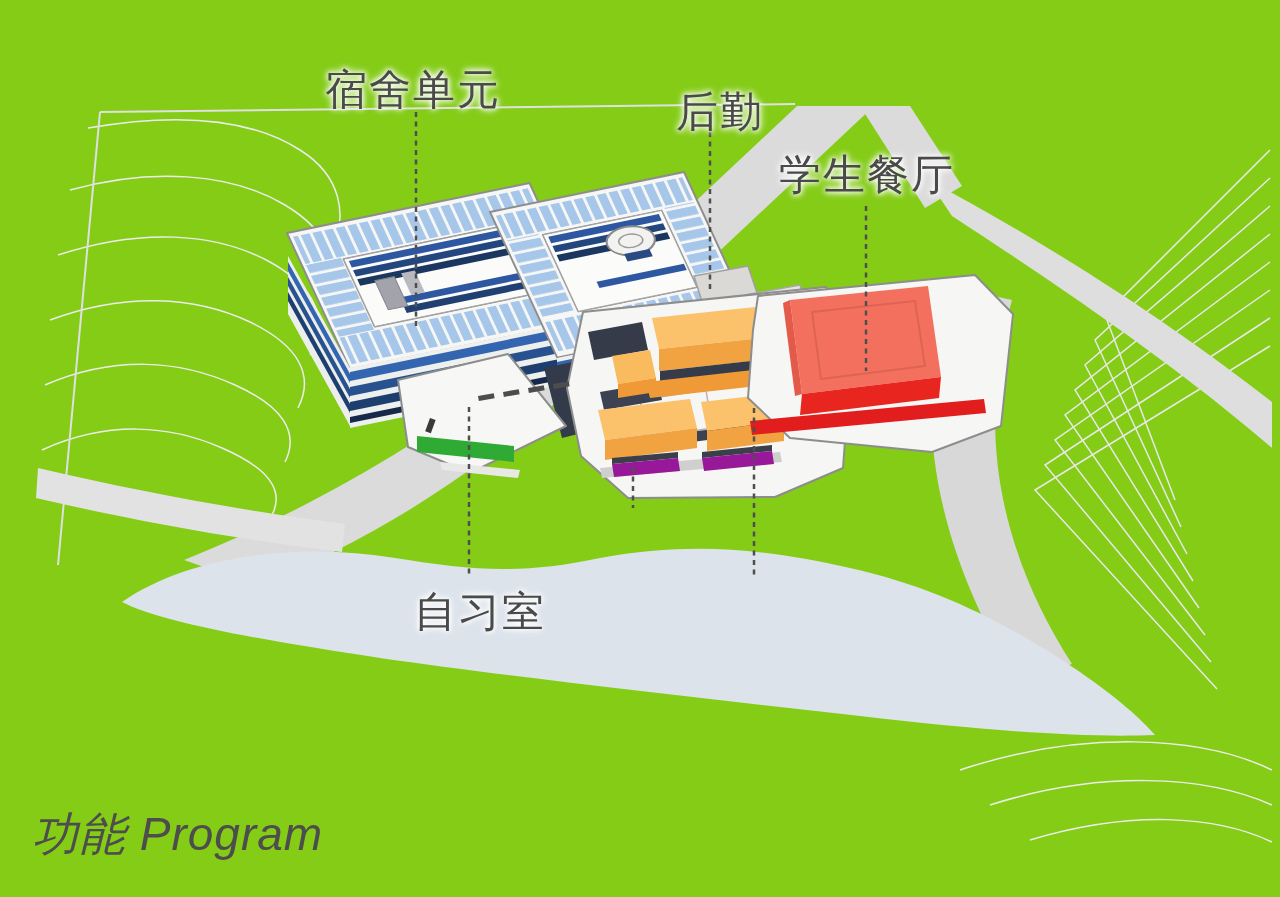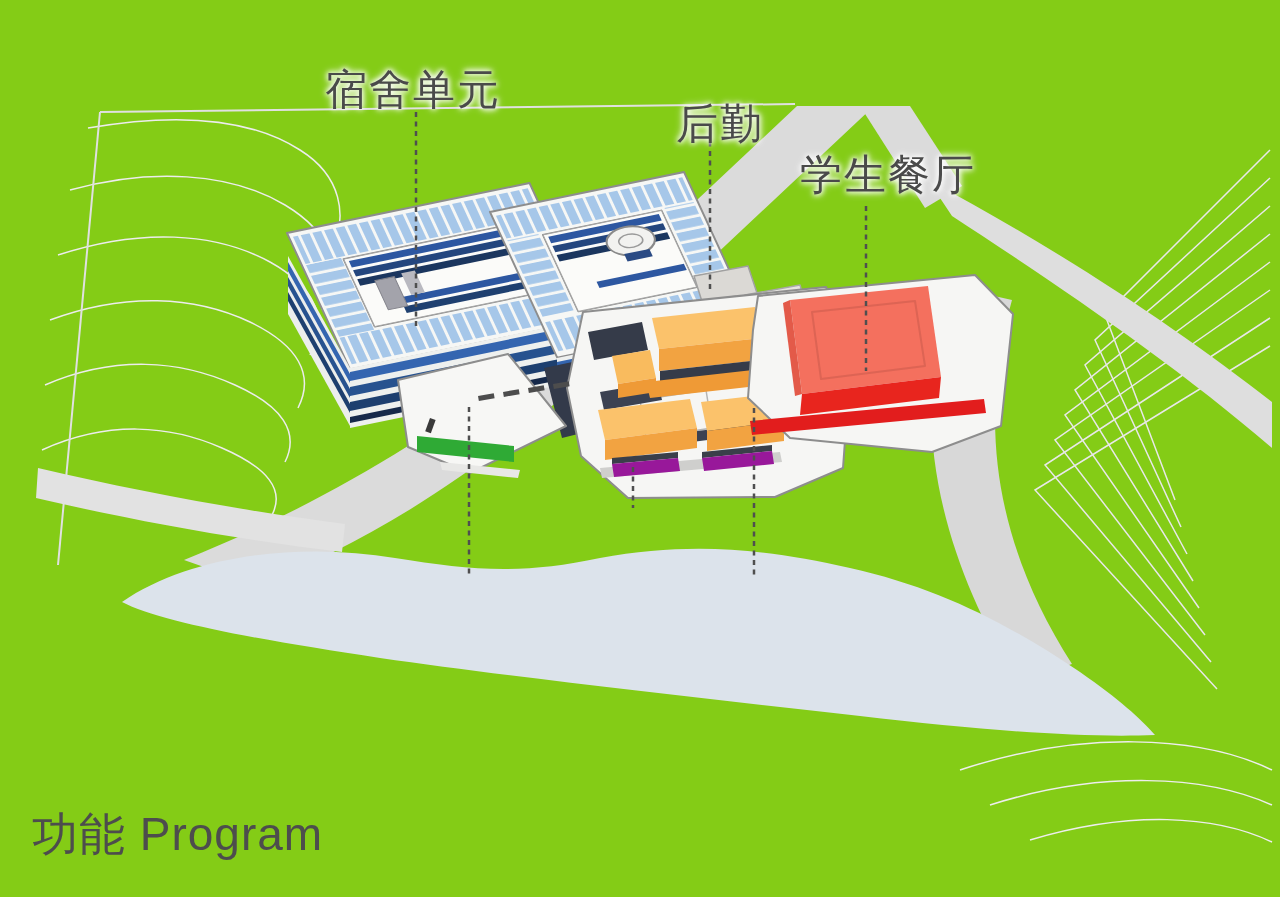--- a/index.html
+++ b/index.html
@@ -181,18 +181,19 @@
     <line x1="416" y1="112" x2="416" y2="330"></line>
     <line x1="710" y1="132" x2="710" y2="292"></line>
     <line x1="866" y1="206" x2="866" y2="371"></line>
     <line x1="469" y1="407" x2="469" y2="578"></line>
     <line x1="633" y1="467" x2="633" y2="508"></line>
     <line x1="754" y1="408" x2="754" y2="578"></line>
   </g>
 </svg>
 
 <div class="callout" style="left:413px;top:62px;">宿舍单元</div>
-<div class="callout" style="left:720px;top:96px;">后勤</div>
-<div class="callout" style="left:867px;top:147px;margin-left:21px;">学生餐厅</div>
+<div class="callout" style="left:720px;top:84px;">后勤</div>
+<div class="callout" style="left:867px;top:147px;">学生餐厅</div>
+<div class="callout" style="left:480px;top:584px;">自习室</div>
 
-<div class="title" style="left:32px;top:804px;">功能 Program</div>
+<div class="title" style="left:32px;top:804px;font-style:italic;">功能 Program</div>
 
 </div>
 
 </body></html>

